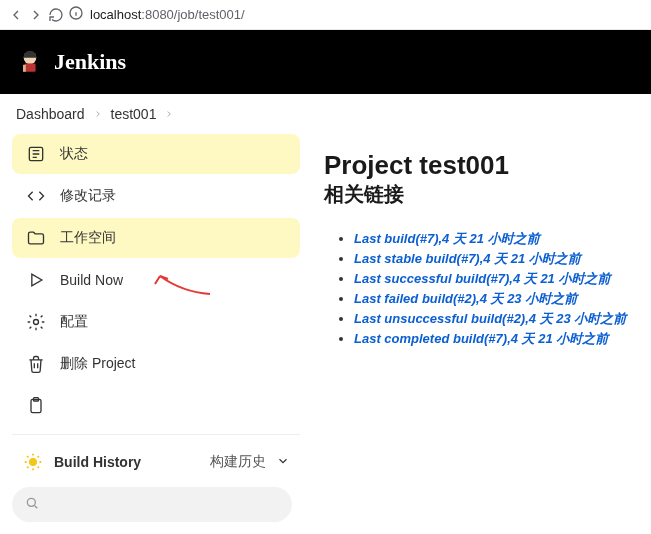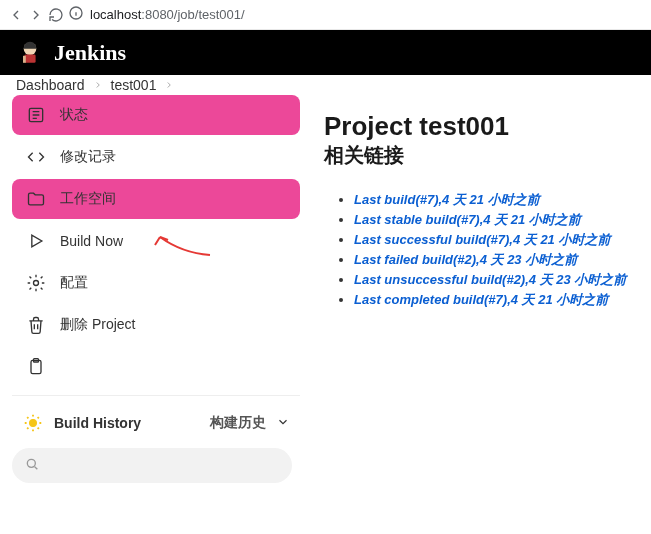--- a/index.html
+++ b/index.html
@@ -2,39 +2,39 @@
 <html><head>
 <meta charset="utf-8">
 <style>
 * { margin: 0; padding: 0; box-sizing: border-box; }
 body { font-family: -apple-system, BlinkMacSystemFont, "Segoe UI", Arial, sans-serif; font-size: 14px; color: #333; background: #fff; width: 651px; }
 .browser-bar { display: flex; align-items: center; gap: 4px; padding: 4px 8px; background: #fff; border-bottom: 1px solid #e8e8e8; height: 30px; }
 .browser-bar svg { width: 16px; height: 16px; color: #5f6368; }
 .browser-bar .nav-btn { display: flex; align-items: center; justify-content: center; cursor: pointer; }
 .url-area { display: flex; align-items: center; gap: 6px; flex: 1; color: #5f6368; font-size: 13px; }
 .url-area .url-text { color: #202124; }
-.jenkins-header { background: #000; color: #fff; display: flex; align-items: center; padding: 8px 16px; height: 45px; gap: 10px; }
+.jenkins-header { background: #000; color: #fff; display: flex; align-items: center; padding: 8px 16px; height: 64px; gap: 10px; }
 .jenkins-logo-icon { width: 28px; height: 28px; display: inline-block; }
 .jenkins-title { font-family: Georgia, serif; font-weight: bold; font-size: 22px; }
-.breadcrumbs { display: flex; align-items: center; gap: 8px; padding: 2px 16px; font-size: 14px; color: #333; }
+.breadcrumbs { display: flex; align-items: center; gap: 8px; padding: 12px 16px; font-size: 14px; color: #333; }
 .breadcrumbs .crumb { cursor: pointer; }
 .breadcrumbs .chev { color: #999; display: inline-flex; }
 .main-layout { display: flex; gap: 24px; padding: 0 12px 12px 12px; }
 .sidebar { width: 288px; flex-shrink: 0; }
 .sidebar-item { display: flex; align-items: center; gap: 14px; padding: 10px 14px; border-radius: 8px; cursor: pointer; color: #333; margin-bottom: 2px; }
-.sidebar-item.active { background: #ec4899; }
+.sidebar-item.active { background: #fef9c3; }
 .sidebar-item .icon { width: 20px; height: 20px; display: inline-flex; align-items: center; justify-content: center; }
 .sidebar-item .icon svg { width: 20px; height: 20px; stroke: #333; fill: none; stroke-width: 1.6; }
 .sidebar-item .label { font-size: 14px; }
 .arrow-annotation { position: relative; }
 .red-arrow { position: absolute; left: 140px; top: 10px; pointer-events: none; }
 .divider { border: none; border-top: 1px solid #eee; margin: 8px 0; }
 .build-history-row { display: flex; align-items: center; gap: 10px; padding: 8px 10px; font-weight: bold; }
 .build-history-row .sun-icon { width: 22px; height: 22px; display: inline-flex; }
-.build-history-row .right-group { margin-left: auto; display: flex; align-items: center; gap: 10px; font-weight: bold; color: #555; }
+.build-history-row .right-group { margin-left: auto; display: flex; align-items: center; gap: 10px; font-weight: normal; color: #555; }
 .content { flex: 1; padding-top: 16px; }
 .page-title { font-size: 26px; font-weight: 700; color: #1a1a1a; }
 .section-title { font-size: 20px; font-weight: 700; margin-bottom: 22px; color: #1a1a1a; }
 .links-list { list-style: disc; padding-left: 30px; }
 .links-list li { margin-bottom: 2px; font-style: italic; }
 .links-list a { color: #0b5fd2; text-decoration: none; font-weight: 600; font-size: 13px; cursor: pointer; }
 .filter-row { display: flex; align-items: center; gap: 10px; padding: 8px 12px; color: #999; border-radius: 20px; background: #f2f2f2; margin-top: 6px; width: 280px; }
 .filter-row svg { width: 16px; height: 16px; }
 </style>
 </head>

